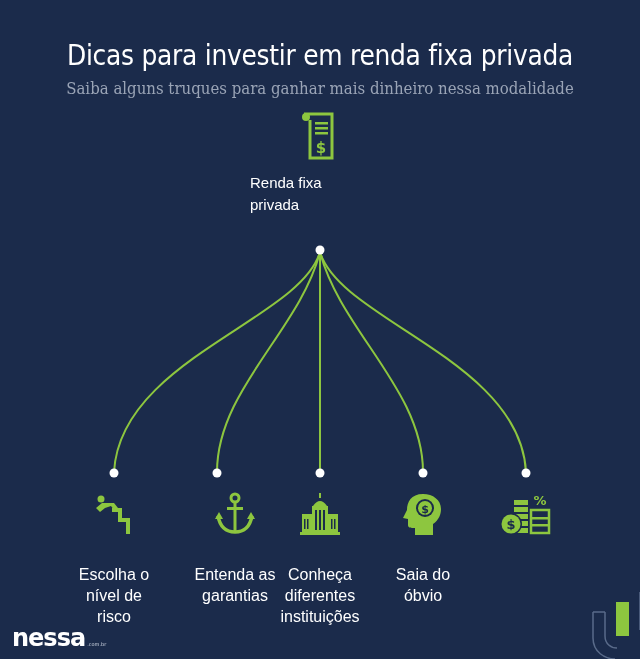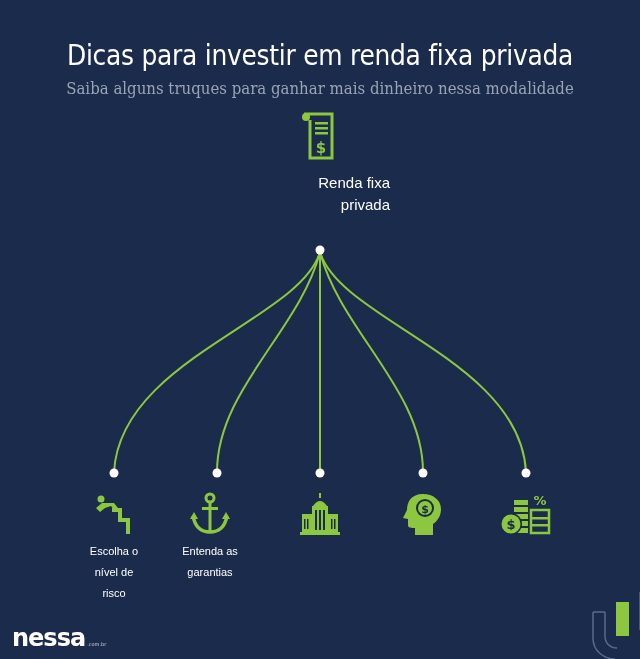--- a/index.html
+++ b/index.html
@@ -19,27 +19,27 @@
     .subtitle {
       position: absolute; left: 0; top: 78px; width: 640px;
       text-align: center; color: #9aa4b6;
       font-size: 17px;
       font-family: "DejaVu Serif", serif;
       transform: scaleX(0.88); transform-origin: center;
     }
     .root-icon { position: absolute; left: 300px; top: 112px; width: 40px; height: 50px; }
     .root-label {
       position: absolute; left: 250px; top: 172px; width: 140px;
-      text-align: right; color: #ffffff; font-size: 15px; line-height: 22px;
+      text-align: left; color: #ffffff; font-size: 15px; line-height: 22px;
     }
     svg.tree { position: absolute; left: 0; top: 0; }
     .item { position: absolute; top: 492px; width: 100px; text-align: center; }
     .item .icon { width: 44px; height: 44px; margin: 0 auto; display: block; }
     .item .label {
-      margin-top: 5px; color: #ffffff; font-size: 11px; line-height: 21px;
+      margin-top: 28px; color: #ffffff; font-size: 16px; line-height: 21px;
       white-space: pre-line;
     }
     .logo {
       position: absolute; left: 12px; top: 624px;
       color: #ffffff; font-size: 24px; font-weight: bold; letter-spacing: -1px;
       font-family: "DejaVu Sans", sans-serif;
     }
     .logo .dom { font-size: 5px; color: #cfd6e2; font-weight: normal; letter-spacing: 0; margin-left: 2px; }
     .corner-mark { position: absolute; left: 585px; top: 590px; }
   </style>
@@ -80,21 +80,21 @@
   <svg class="icon" viewBox="0 0 44 44">
     <circle cx="9" cy="7" r="3.5" fill="#8dc63f"></circle>
     <path d="M4 16 L10 11 L22 11 L26 16 L22 18 L19 14 L13 16 L8 20 Z" fill="#8dc63f"></path>
     <path d="M20 18 H28 V28 H36 V42" fill="none" stroke="#8dc63f" stroke-width="4"></path>
   </svg>
   <div class="label">Escolha o
 nível de
 risco</div>
 </div>
 
-<div class="item" style="left:160px;text-align:center;">
+<div class="item" style="left:185px;text-align:center;">
   <svg class="icon" viewBox="0 0 44 44">
     <circle cx="22" cy="6" r="4" fill="none" stroke="#8dc63f" stroke-width="3"></circle>
     <rect x="20.5" y="10" width="3" height="30" fill="#8dc63f"></rect>
     <rect x="14" y="15" width="16" height="3" fill="#8dc63f"></rect>
     <path d="M5 24 Q 8 40 22 40 Q 36 40 39 24" fill="none" stroke="#8dc63f" stroke-width="3.5"></path>
     <path d="M2 27 L6 20 L10 27 Z" fill="#8dc63f"></path>
     <path d="M34 27 L38 20 L42 27 Z" fill="#8dc63f"></path>
   </svg>
   <div class="label">Entenda as
 garantias</div>
@@ -108,29 +108,34 @@
     <rect x="4" y="22" width="36" height="18" fill="#8dc63f"></rect>
     <rect x="17" y="18" width="2" height="20" fill="#1b2b4b"></rect>
     <rect x="21" y="18" width="2" height="20" fill="#1b2b4b"></rect>
     <rect x="25" y="18" width="2" height="20" fill="#1b2b4b"></rect>
     <rect x="6" y="27" width="1.5" height="10" fill="#1b2b4b"></rect>
     <rect x="9" y="27" width="1.5" height="10" fill="#1b2b4b"></rect>
     <rect x="33" y="27" width="1.5" height="10" fill="#1b2b4b"></rect>
     <rect x="36" y="27" width="1.5" height="10" fill="#1b2b4b"></rect>
     <rect x="2" y="40" width="40" height="3" fill="#8dc63f"></rect>
   </svg>
+  <div class="label">Conheça
+diferentes
+instituições</div>
 </div>
 
 <div class="item" style="left:373px;">
   <svg class="icon" viewBox="0 0 44 44">
     <path d="M22 2 C 10 2 6 10 6 18 L 2 26 L 7 27 L 7 33 C 7 36 10 36 14 36 L 14 43 L 32 43 L 32 32 C 38 28 40 22 40 17 C 40 8 32 2 22 2 Z" fill="#8dc63f"></path>
     <circle cx="24" cy="16" r="9" fill="#1b2b4b"></circle>
     <circle cx="24" cy="16" r="7" fill="#8dc63f"></circle>
     <text x="24" y="20.5" text-anchor="middle" font-size="11" font-weight="bold" fill="#1b2b4b" font-family="DejaVu Sans, sans-serif">$</text>
   </svg>
+  <div class="label">Saia do
+óbvio</div>
 </div>
 
 <div class="item" style="left:476px;">
   <svg class="icon" viewBox="0 0 52 44" style="width:52px;">
     <rect x="14" y="8" width="14" height="5" fill="#8dc63f"></rect>
     <rect x="14" y="15" width="14" height="5" fill="#8dc63f"></rect>
     <rect x="14" y="22" width="14" height="5" fill="#8dc63f"></rect>
     <rect x="14" y="29" width="14" height="5" fill="#8dc63f"></rect>
     <rect x="14" y="36" width="14" height="5" fill="#8dc63f"></rect>
     <rect x="31" y="18" width="18" height="23" fill="none" stroke="#8dc63f" stroke-width="2.5"></rect>

